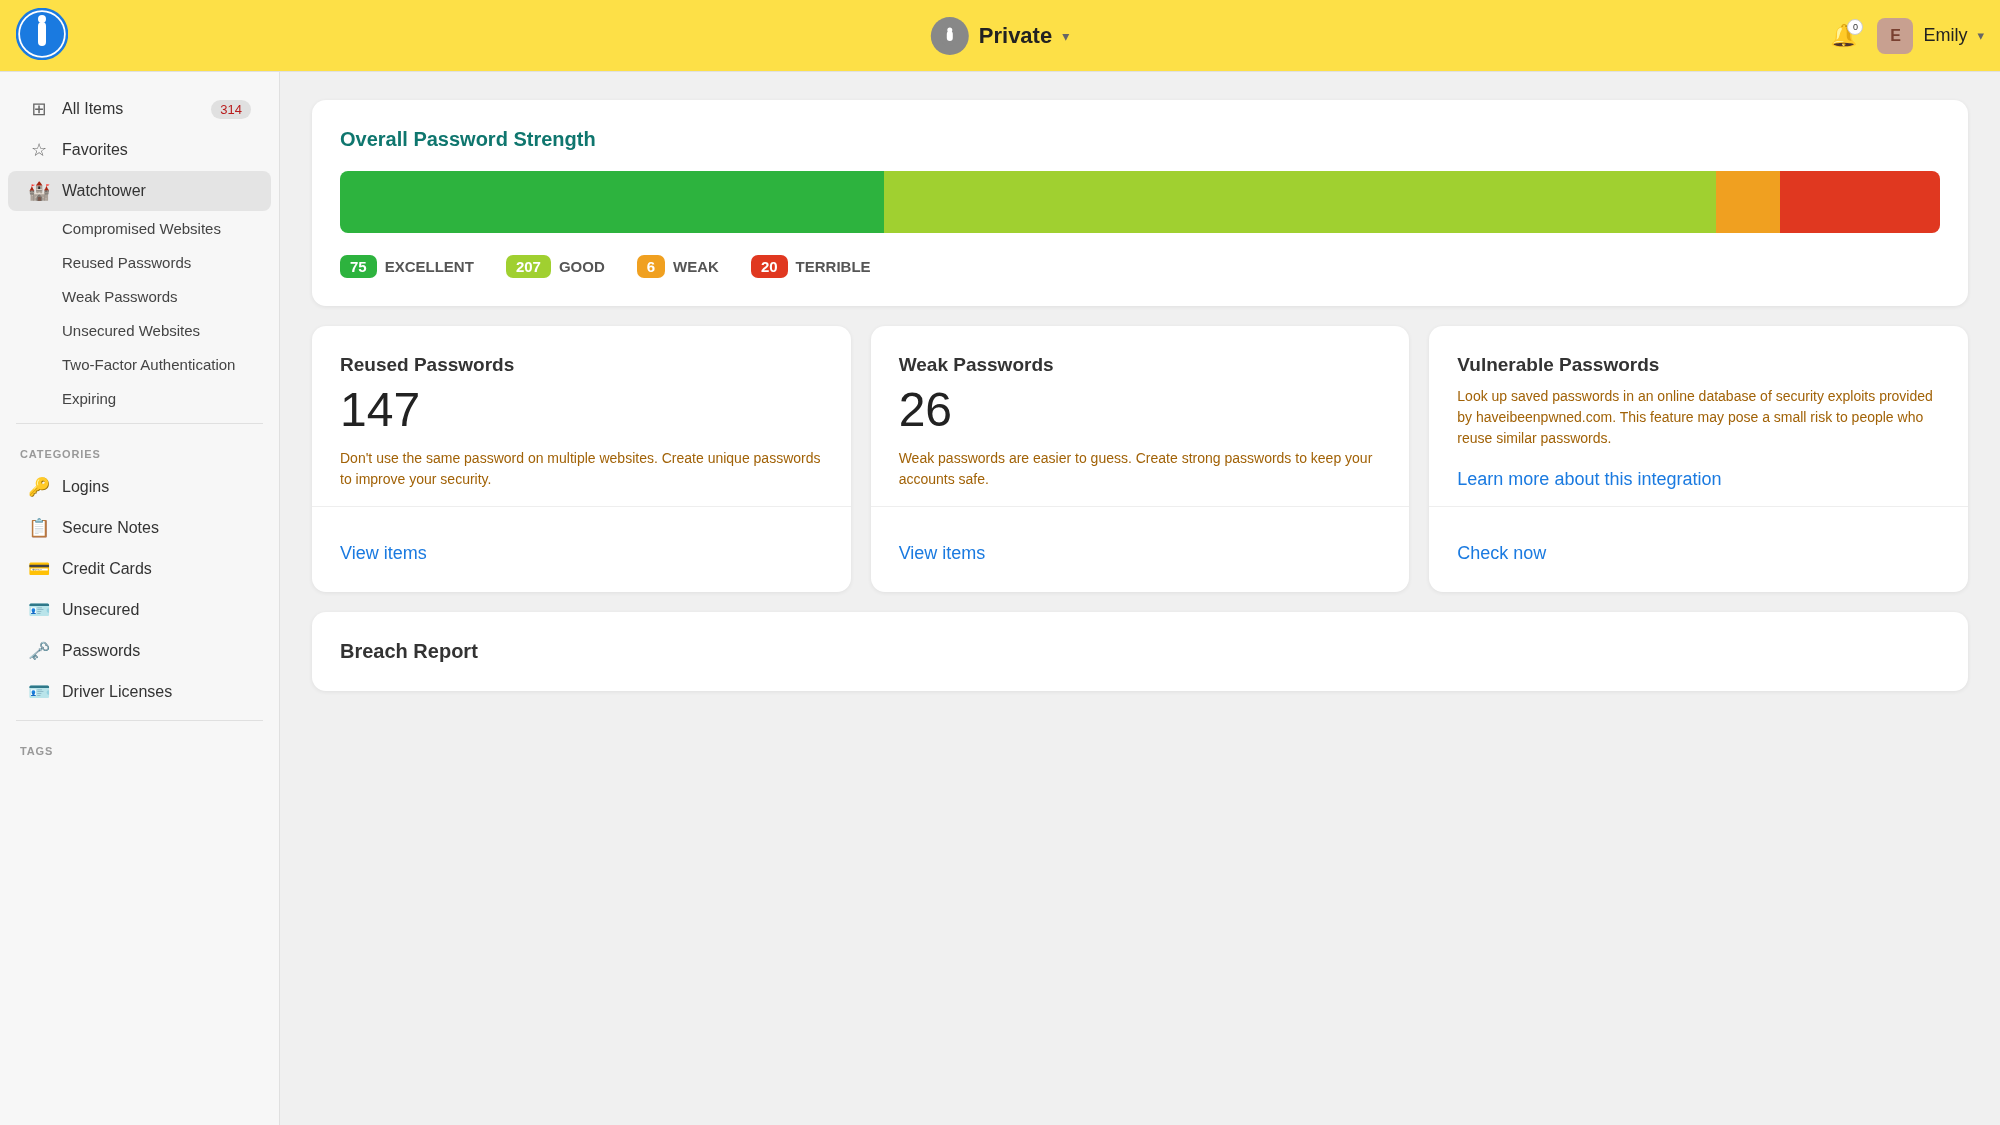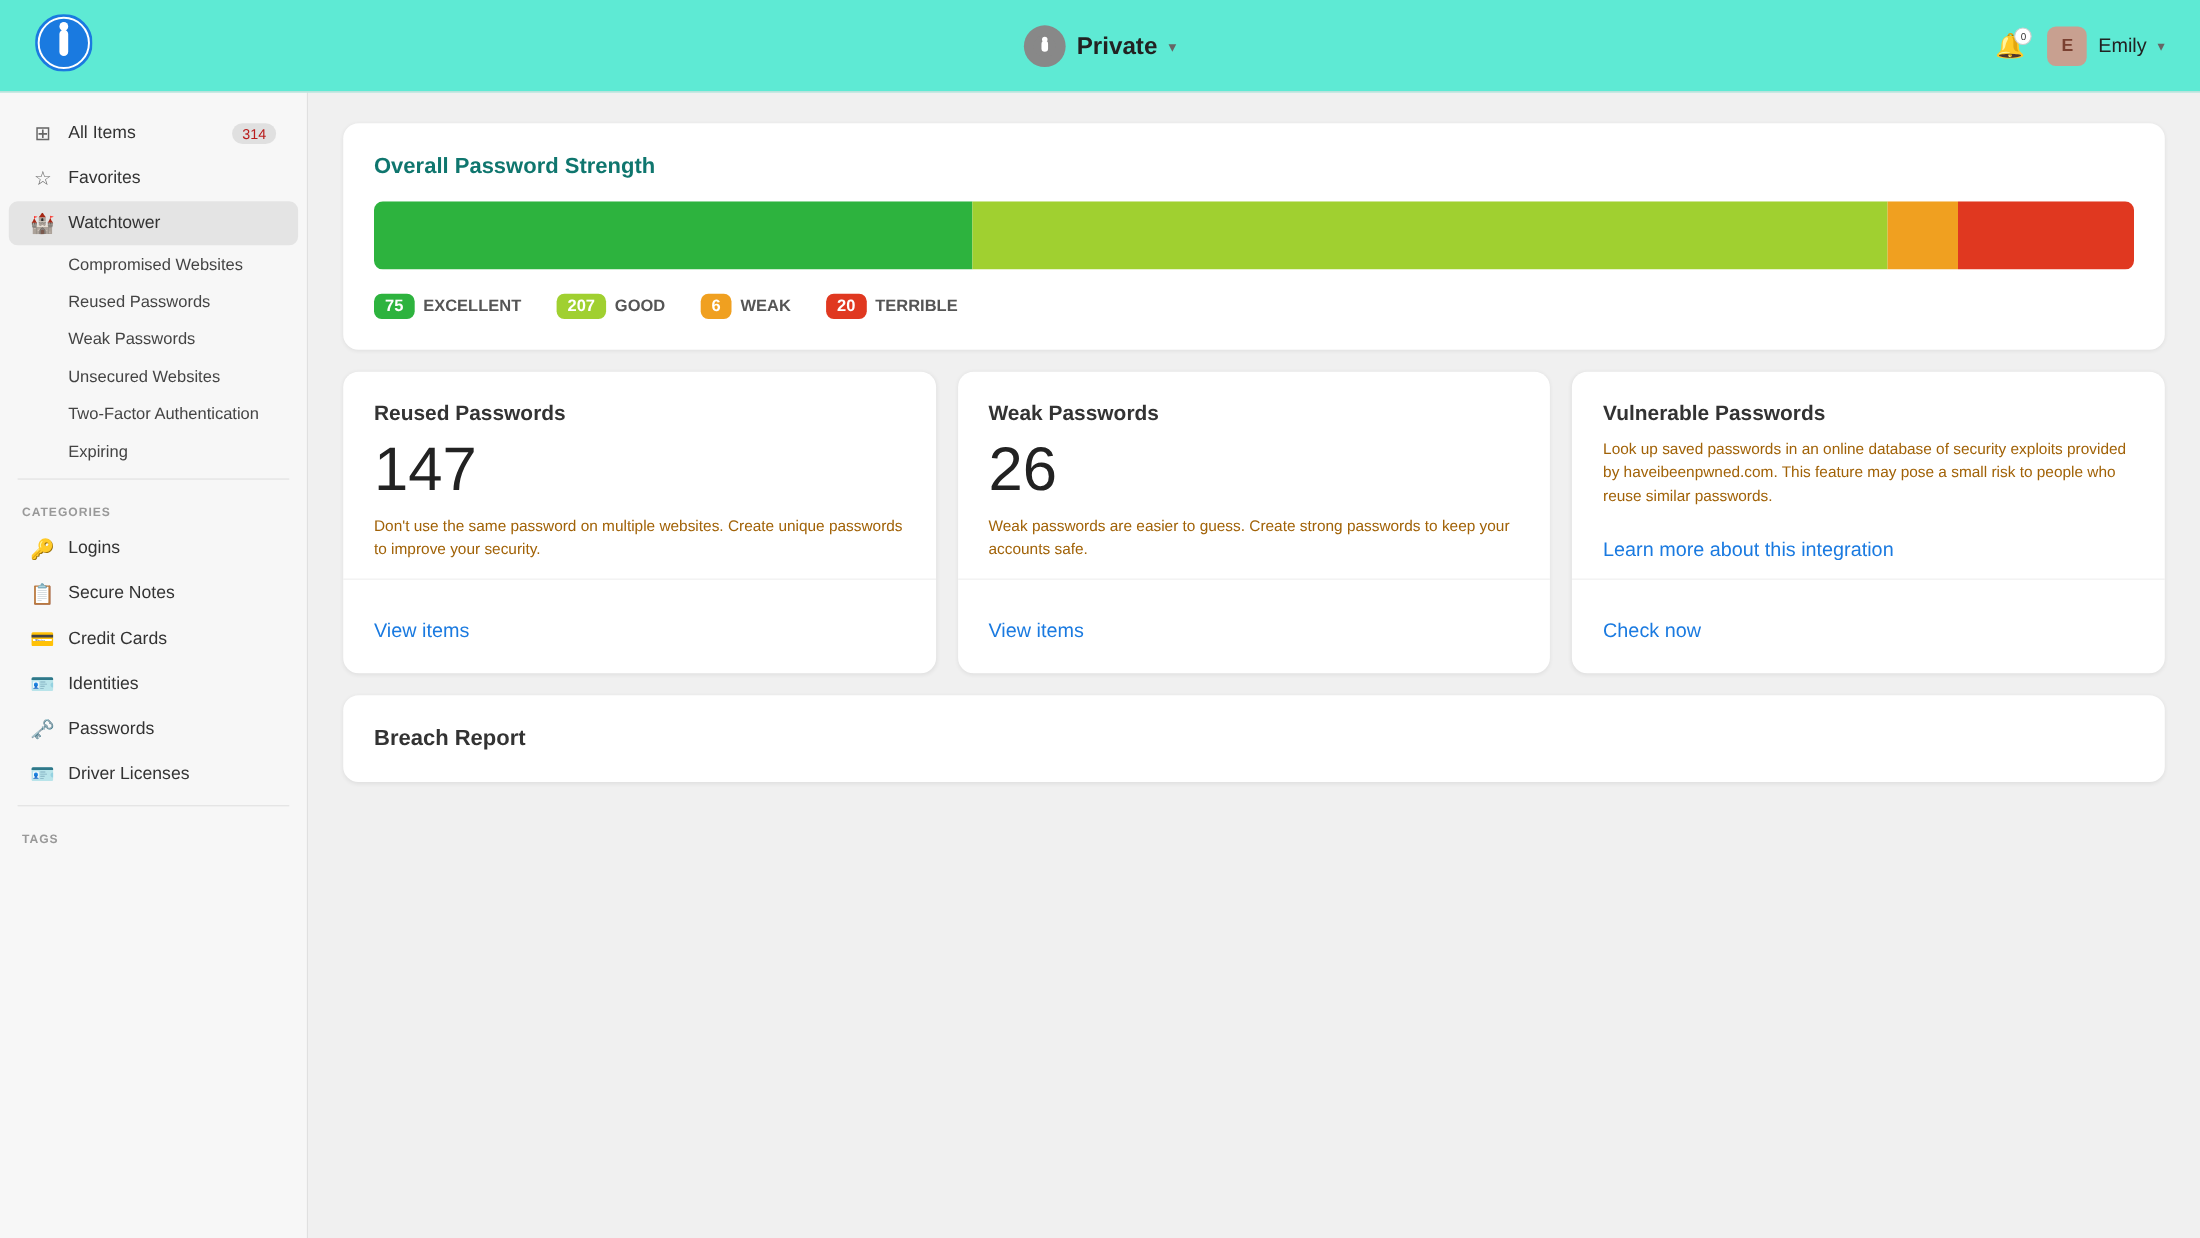--- a/index.html
+++ b/index.html
@@ -2,23 +2,23 @@
 <html><head>
   <meta charset="utf-8">
   <style>
     * { box-sizing: border-box; margin: 0; padding: 0; }
     body { font-family: -apple-system, BlinkMacSystemFont, 'Segoe UI', sans-serif; background: #f0f0f0; color: #333; }
 
     
     .header {
       display: flex;
       align-items: center;
-      background: #5eead4;
-      height: 84px;
-      padding: 0 32px;
+      background: #fde047;
+      height: 72px;
+      padding: 0 16px;
       border-bottom: 1px solid #e0e0e0;
       position: relative;
       z-index: 10;
     }
     .header-logo {
       width: 52px;
       height: 52px;
     }
     .header-vault {
       display: flex;
@@ -229,21 +229,21 @@
       display: flex;
       flex-direction: column;
     }
     .info-card-title {
       font-size: 19px;
       font-weight: 600;
       color: #333;
       margin-bottom: 10px;
     }
     .info-card-count {
-      font-size: 56px;
+      font-size: 48px;
       font-weight: 300;
       color: #222;
       line-height: 1;
       margin-bottom: 14px;
     }
     .info-card-desc {
       font-size: 14px;
       color: #a16207;
       line-height: 1.5;
       flex: 1;
@@ -356,21 +356,21 @@
     <div class="sidebar-item">
       <span class="sidebar-item-icon">📋</span>
       <span class="sidebar-item-label">Secure Notes</span>
     </div>
     <div class="sidebar-item">
       <span class="sidebar-item-icon">💳</span>
       <span class="sidebar-item-label">Credit Cards</span>
     </div>
     <div class="sidebar-item">
       <span class="sidebar-item-icon">🪪</span>
-      <span class="sidebar-item-label">Identities</span>
+      <span class="sidebar-item-label">Unsecured</span>
     </div>
     <div class="sidebar-item">
       <span class="sidebar-item-icon">🗝️</span>
       <span class="sidebar-item-label">Passwords</span>
     </div>
     <div class="sidebar-item">
       <span class="sidebar-item-icon">🪪</span>
       <span class="sidebar-item-label">Driver Licenses</span>
     </div>
 

